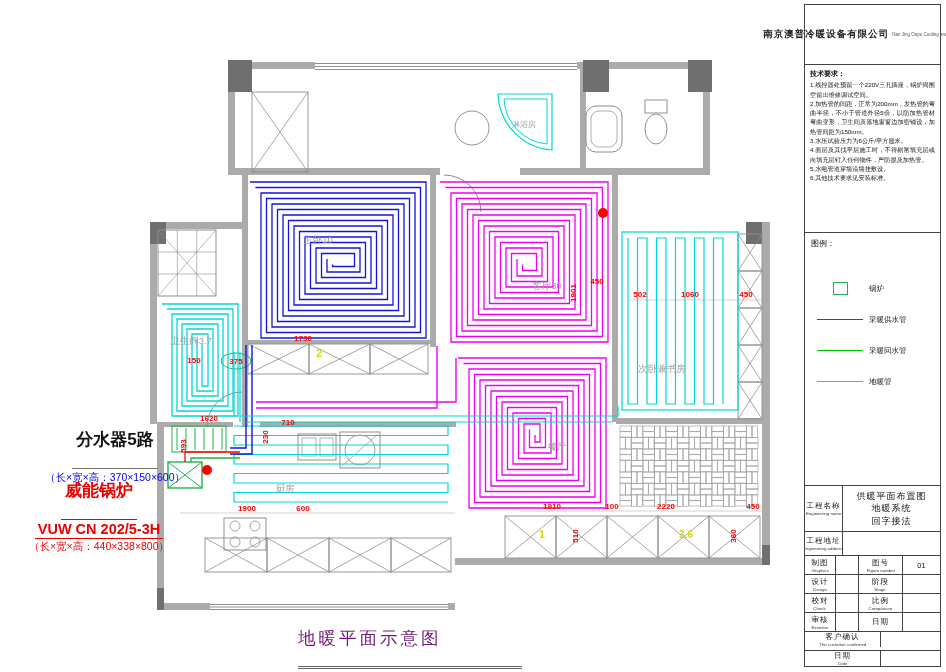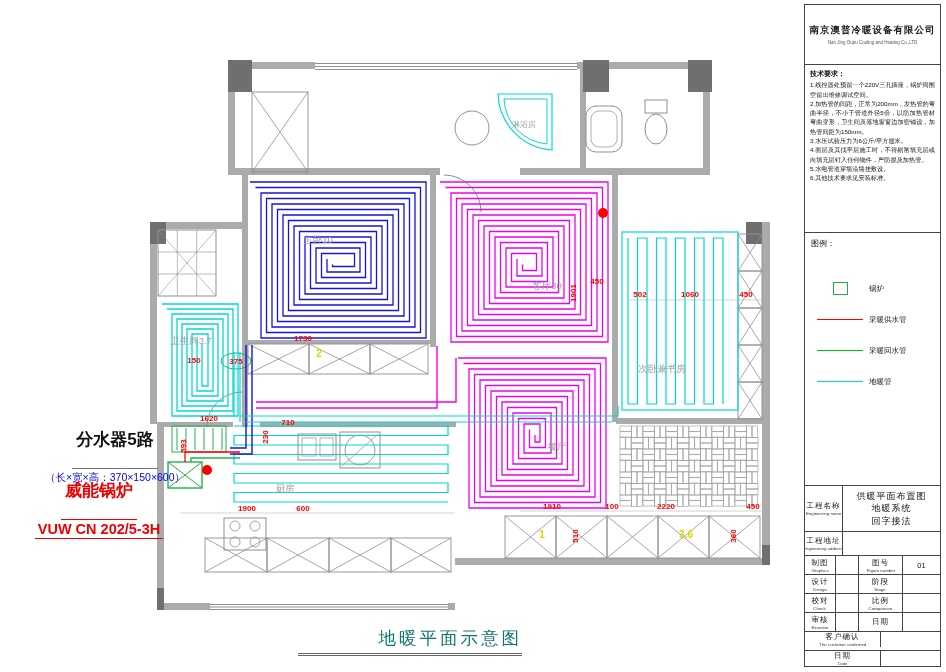--- a/index.html
+++ b/index.html
@@ -9,27 +9,27 @@
 
   
   .anno{position:absolute;text-align:center;}
   .anno-manifold{left:22px;top:428px;width:186px;}
   .anno-boiler{left:6px;top:479px;width:186px;}
   .anno-title-cn{font-size:17px;font-weight:bold;color:#111;display:inline-block;border-bottom:1px solid #777;padding:0 4px 17px;}
   .anno-dims-blue{font-size:10.5px;color:#0000ee;margin-top:2px;white-space:nowrap;}
   .anno-dims-red{font-size:10.5px;color:#ee0000;margin-top:1px;white-space:nowrap;}
   .anno-red{color:#ee0000;border-bottom:1px solid #ee0000;}
   .anno-model{font-size:14.5px;font-weight:bold;color:#ee0000;display:inline-block;border-bottom:1px solid #ee0000;padding:0 3px 1px;margin-top:1px;}
-  .drawing-title{position:absolute;left:298px;top:626px;width:224px;text-align:right;
-    font-size:17.5px;letter-spacing:3px;color:#0f766e;border-bottom:3px double #666;padding-bottom:3px;}
+  .drawing-title{position:absolute;left:298px;top:626px;width:224px;text-align:left;
+    font-size:17.5px;letter-spacing:3px;color:#701a75;border-bottom:3px double #666;padding-bottom:16px;}
 
   
   .right-panel{position:absolute;left:804px;top:4px;width:137px;height:663px;
     border:1px solid #444;box-sizing:border-box;display:flex;flex-direction:column;background:#fff;}
-  .rp-company{height:60px;border-bottom:1px solid #444;display:flex;flex-direction:column;
+  .rp-company{height:60px;border-bottom:1px solid #444;display:flex;flex-direction:row;
     align-items:center;justify-content:center;gap:3px;}
   .rp-company-cn{font-size:9.5px;font-weight:bold;color:#222;letter-spacing:1px;white-space:nowrap;}
   .rp-company-en{font-size:4.5px;color:#555;white-space:nowrap;}
   .rp-tech{height:170px;border-bottom:1px solid #444;padding:4px 5px;box-sizing:border-box;}
   .rp-tech-title{font-size:7px;font-weight:bold;color:#111;margin-bottom:1px;}
   .tech-line{font-size:6.2px;color:#111;line-height:1.5;text-align:justify;}
   .rp-legend{height:256px;border-bottom:1px solid #444;padding:5px 6px;box-sizing:border-box;}
   .rp-legend-title{font-size:8px;color:#111;margin-bottom:24px;}
   .legend-row{display:flex;align-items:center;height:31px;}
   .legend-sym{width:58px;display:flex;justify-content:center;align-items:center;}
@@ -430,20 +430,21 @@
       </g>
   </svg>
 
   <div class="anno anno-manifold">
     <span class="anno-title-cn">分水器5路</span>
     <div class="anno-dims-blue">（长×宽×高：370×150×600）</div>
   </div>
   <div class="anno anno-boiler">
     <span class="anno-title-cn anno-red">威能锅炉</span><br>
     <span class="anno-model">VUW CN 202/5-3H</span>
+    <div class="anno-dims-red">（长×宽×高：440×338×800）</div>
   </div>
   <div class="drawing-title">地暖平面示意图</div>
 
   <div class="right-panel">
 
     <div class="rp-company">
       <div class="rp-company-cn">南京澳普冷暖设备有限公司</div>
       <div class="rp-company-en">Nan Jing Oupu Cooling and Heating Co.,LTD</div>
     </div>
 

